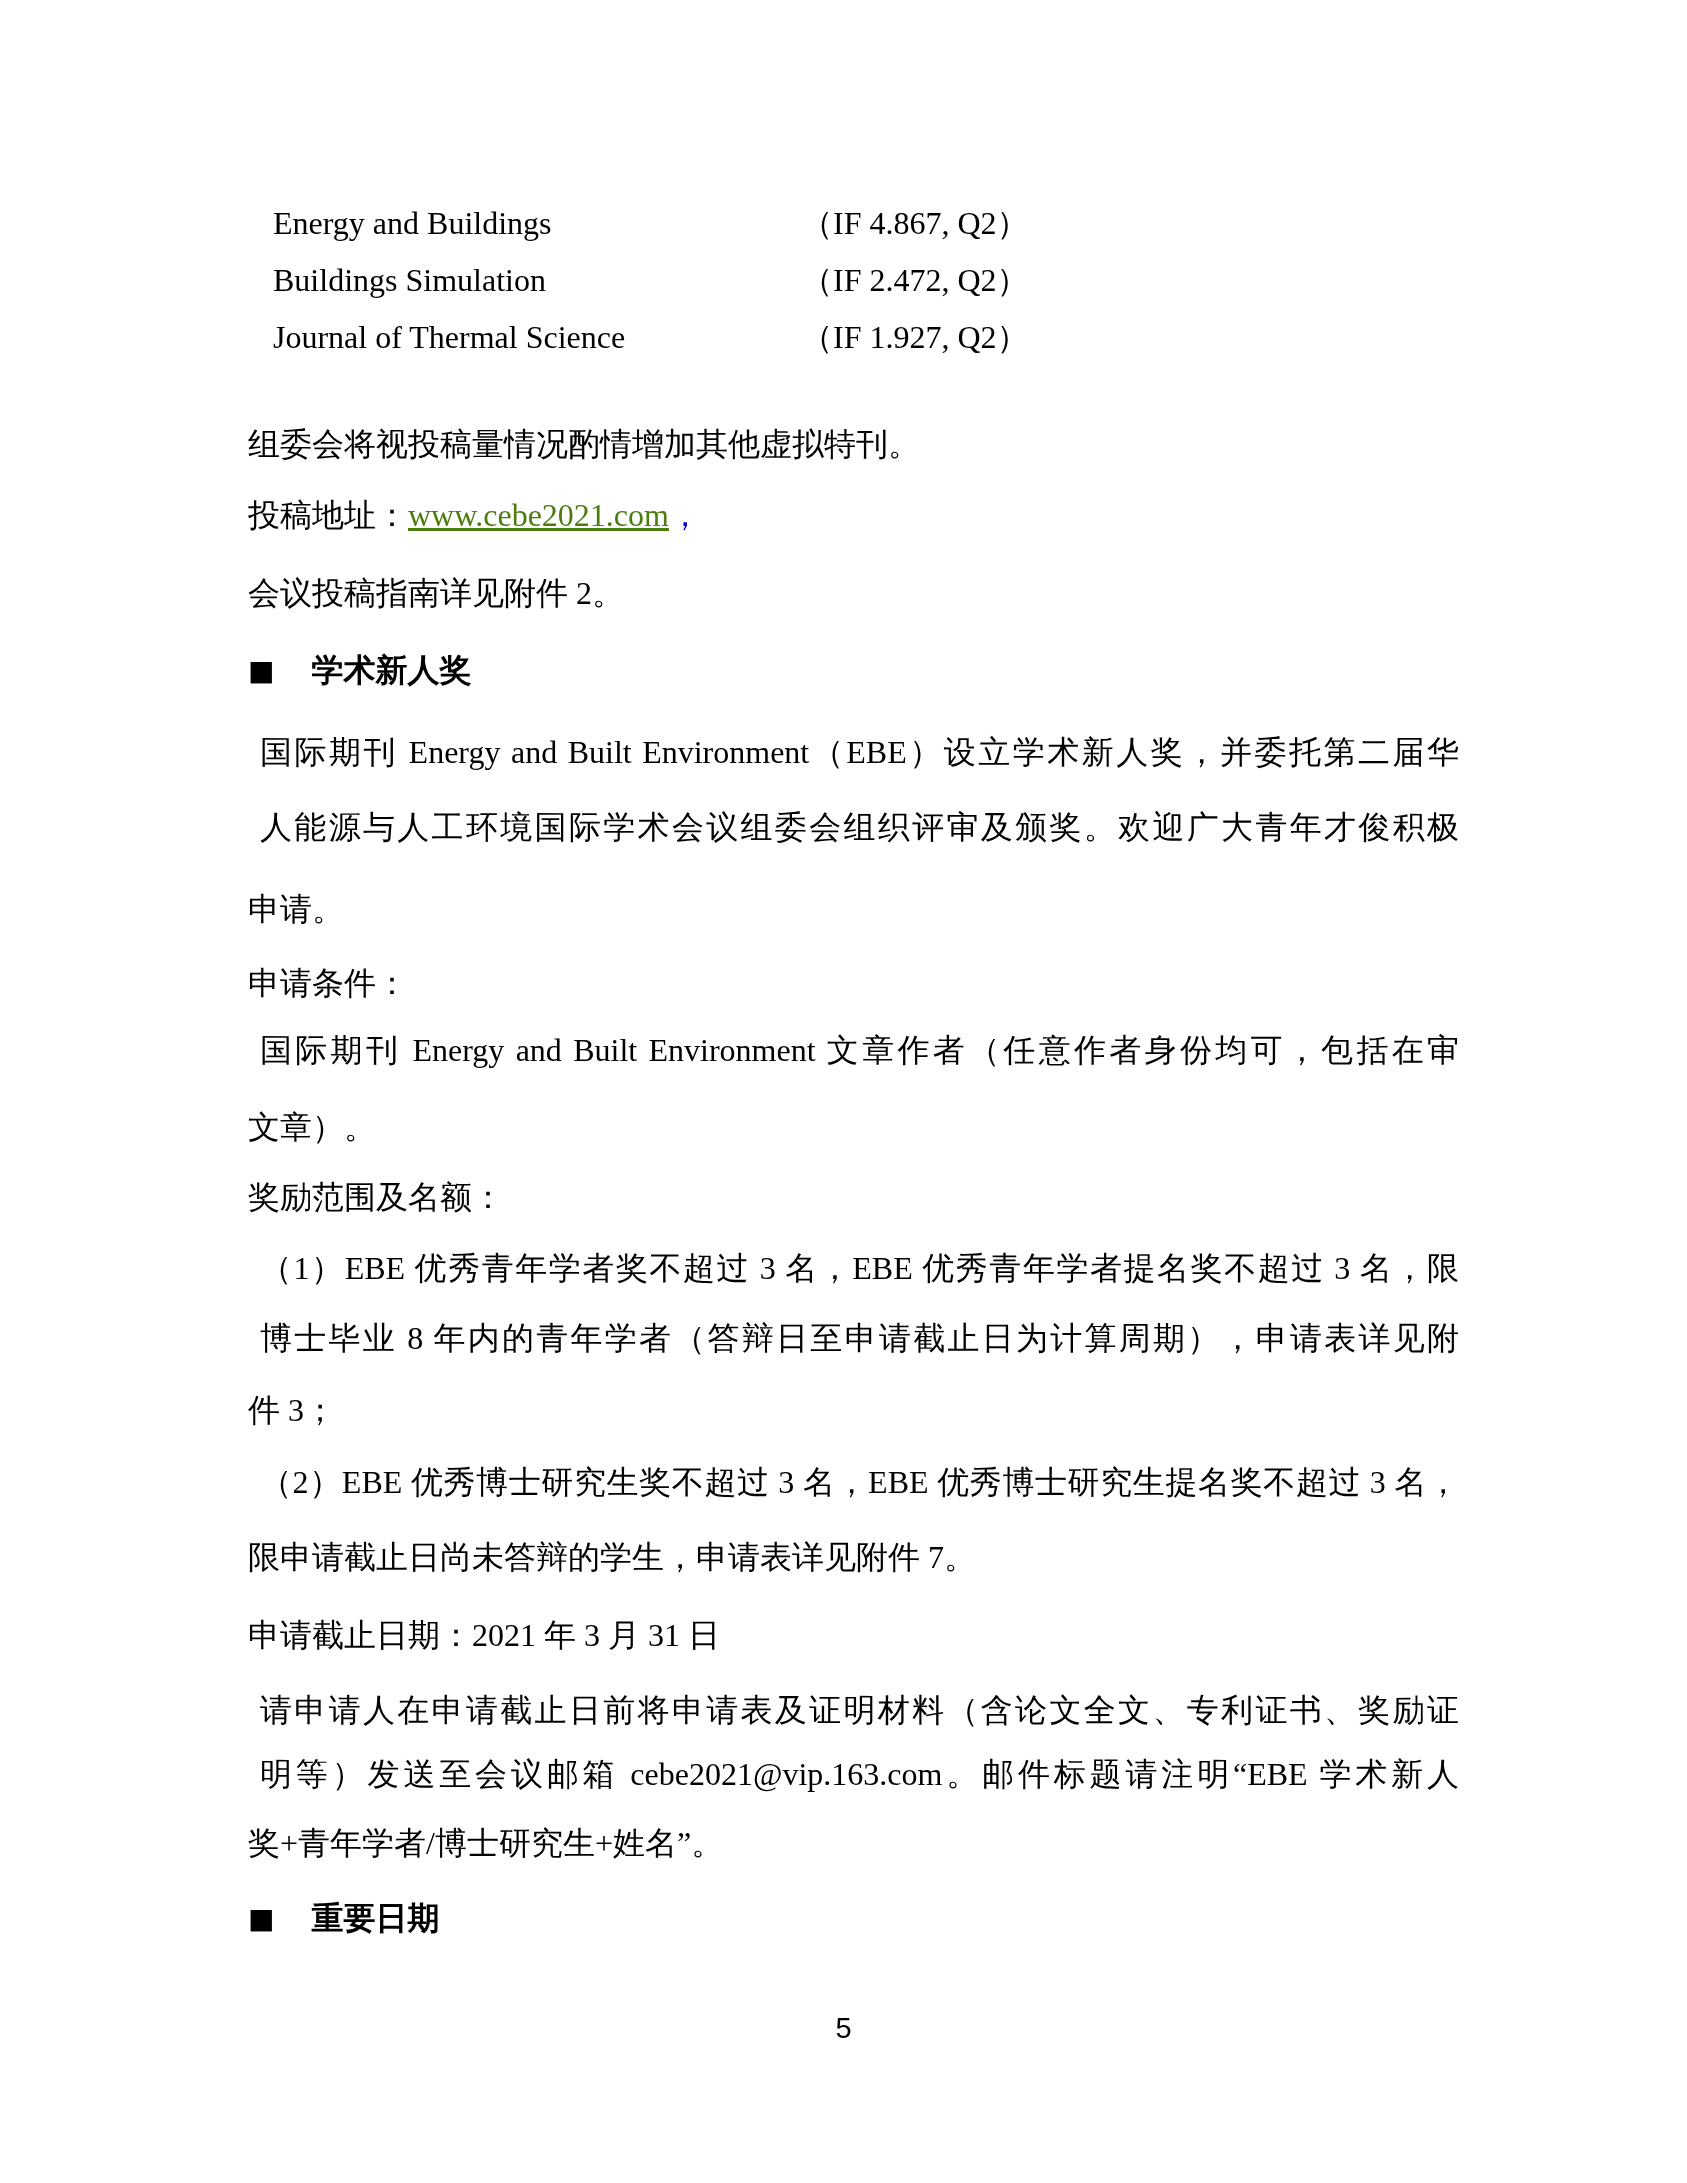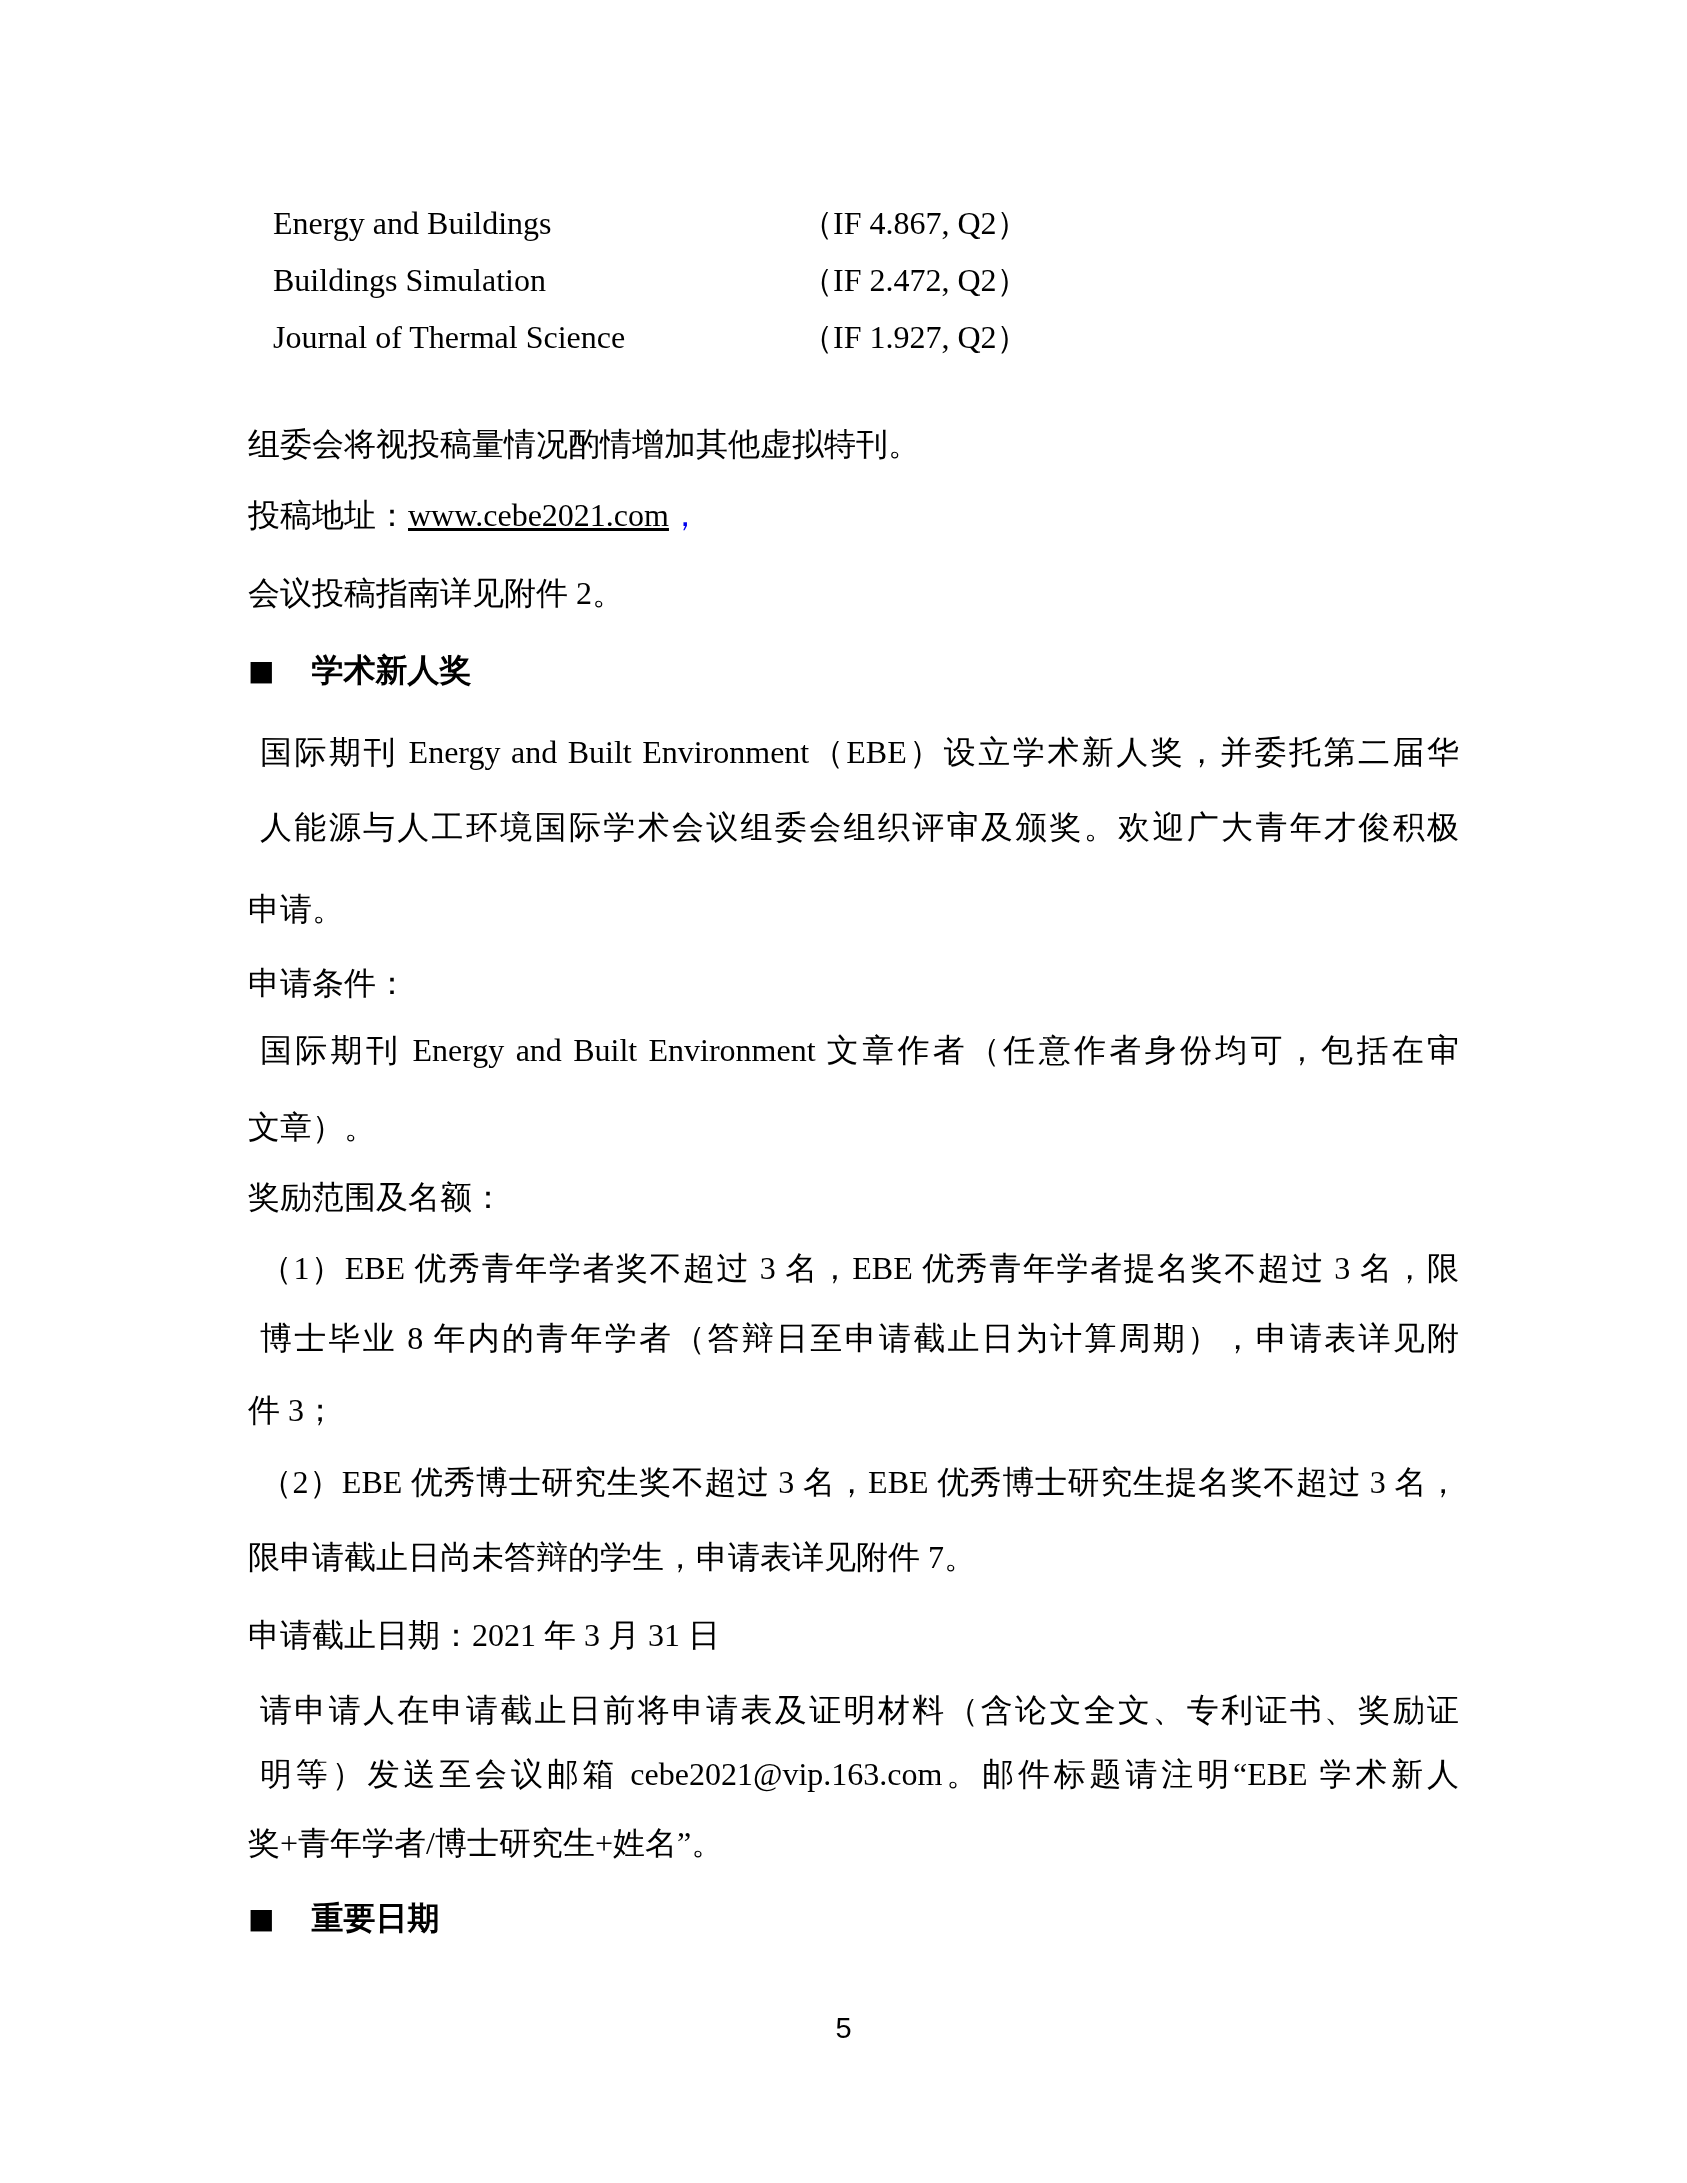--- a/index.html
+++ b/index.html
@@ -36,21 +36,21 @@
   .journal-metric { position: absolute; left: 801px; white-space: nowrap; }
   .heading { font-weight: bold; }
   .bullet {
     display: inline-block;
     font-family: "DejaVu Sans", sans-serif;
     font-size: 28px;
     margin-right: 37px;
     transform: translateY(-1.3px);
   }
   .link {
-    color: #000000;
+    color: #4d7c0f;
     text-decoration: underline;
     cursor: pointer;
   }
   .link-trail {
     color: #0000ee;
     text-decoration: none;
   }
   .page-num {
     position: absolute;
     left: 0;

